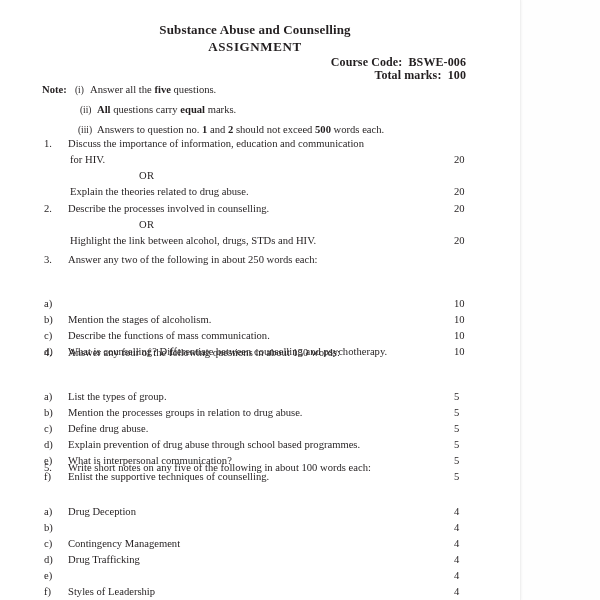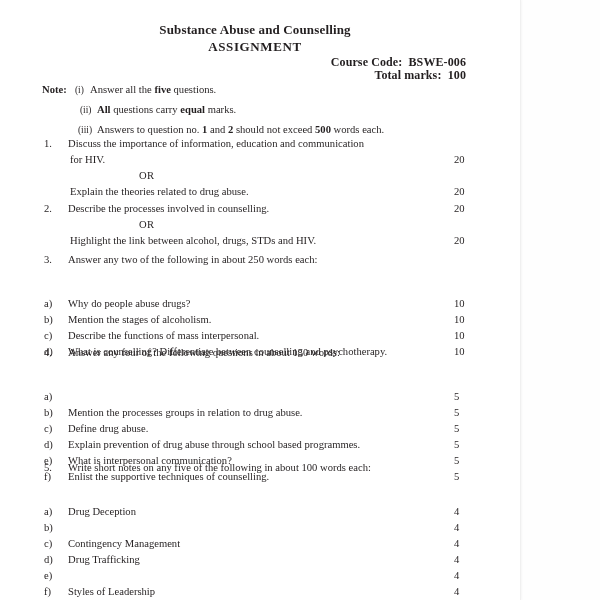--- a/index.html
+++ b/index.html
@@ -218,48 +218,48 @@
           </div>
         </div>
         <div class="qblock" style="top: 252px;">
           <div class="qline">
             <span class="q-num">3.</span>
             <span class="q-text">Answer any two of the following in about 250 words each:</span>
           </div>
           <div style="margin-top: 28px;">
             <div class="sub-line">
               <span class="sub-letter">a)</span>
-              <span class="sub-text">Why do people abuse drugs?</span>
               <span class="sub-marks">10</span>
             </div>
             <div class="sub-line">
               <span class="sub-letter">b)</span>
               <span class="sub-text">Mention the stages of alcoholism.</span>
               <span class="sub-marks">10</span>
             </div>
             <div class="sub-line">
               <span class="sub-letter">c)</span>
-              <span class="sub-text">Describe the functions of mass interpersonal.</span>
+              <span class="sub-text">Describe the functions of mass communication.</span>
               <span class="sub-marks">10</span>
             </div>
             <div class="sub-line">
               <span class="sub-letter">d)</span>
               <span class="sub-text">What is counselling? Differentiate between counselling and psychotherapy.</span>
               <span class="sub-marks">10</span>
             </div>
           </div>
         </div>
         <div class="qblock" style="top: 345px;">
           <div class="qline">
             <span class="q-num">4.</span>
             <span class="q-text">Answer any four of the following questions in about 150 words:</span>
           </div>
           <div style="margin-top: 28px;">
             <div class="sub-line">
               <span class="sub-letter">a)</span>
+              <span class="sub-text">List the types of group.</span>
               <span class="sub-marks">5</span>
             </div>
             <div class="sub-line">
               <span class="sub-letter">b)</span>
               <span class="sub-text">Mention the processes groups in relation to drug abuse.</span>
               <span class="sub-marks">5</span>
             </div>
             <div class="sub-line">
               <span class="sub-letter">c)</span>
               <span class="sub-text">Define drug abuse.</span>

